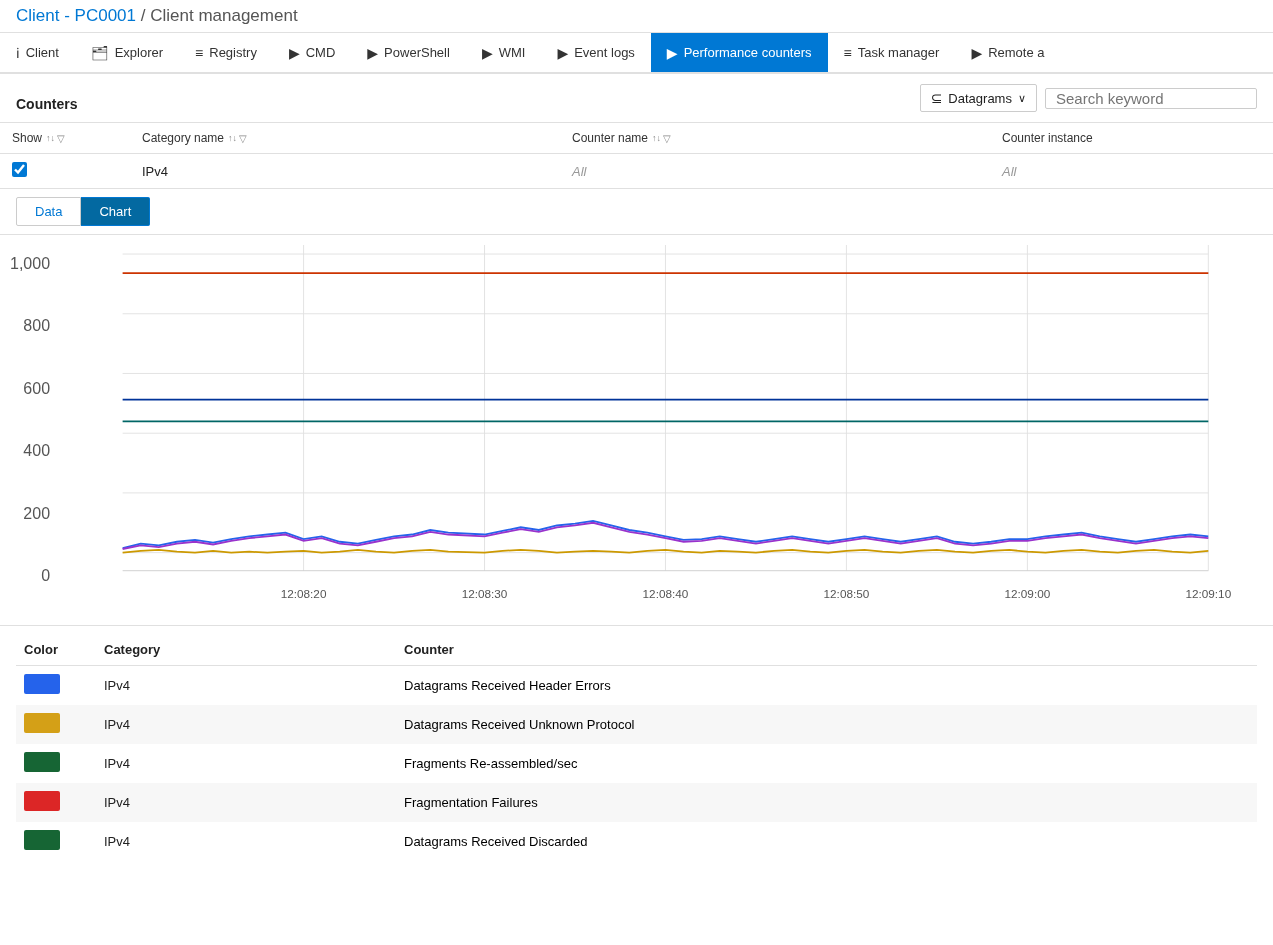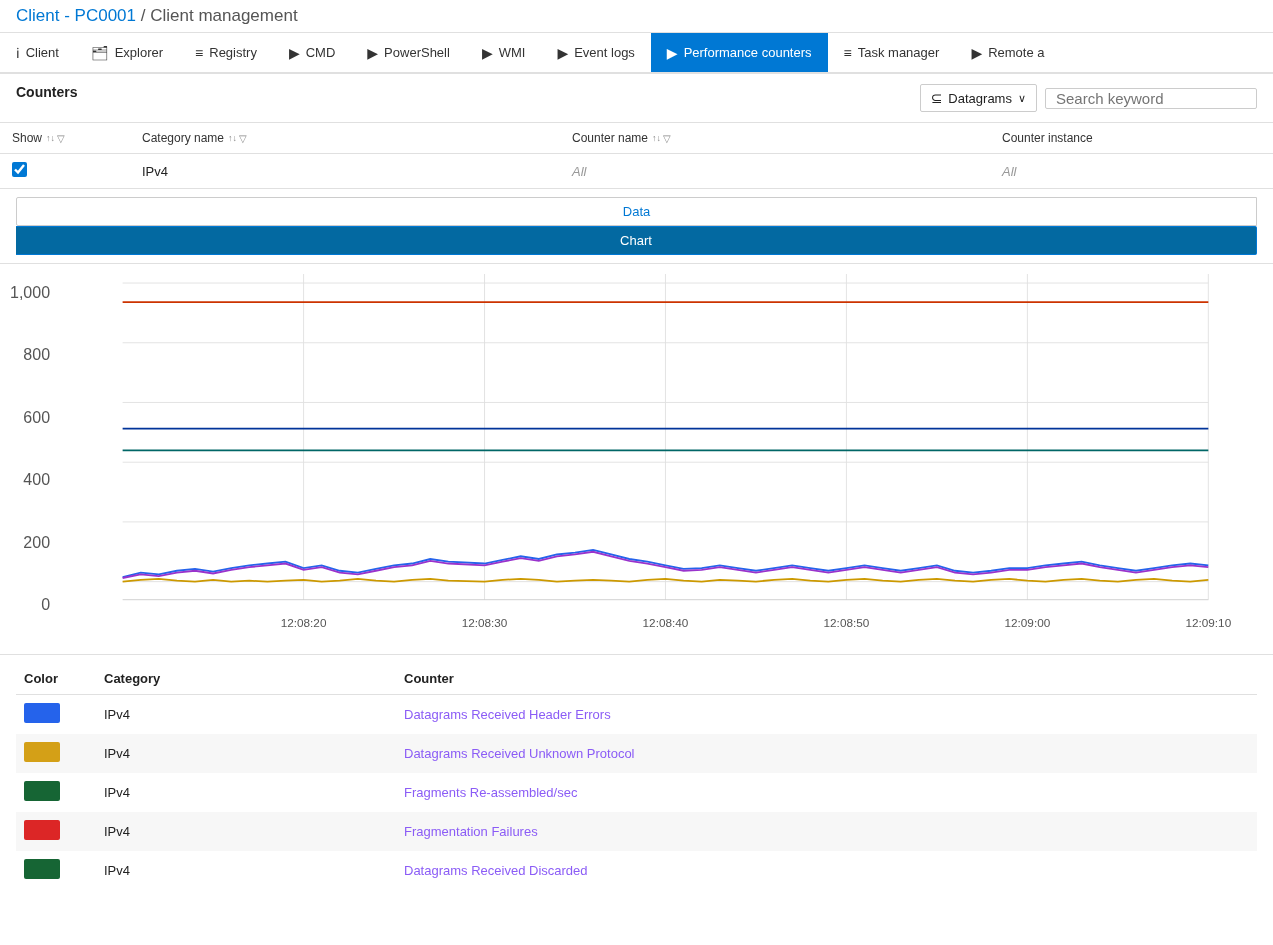--- a/index.html
+++ b/index.html
@@ -41,21 +41,21 @@
       border-bottom: 2px solid #0078d4;
     }
     .tab-icon { font-size: 14px; }
 
     
     .main { padding: 0; }
 
     
     .counters-toolbar {
       display: flex;
-      align-items: flex-start;
+      align-items: flex-end;
       padding: 10px 16px;
       border-bottom: 1px solid #e0e0e0;
       justify-content: space-between;
     }
     .counters-title { font-weight: 600; font-size: 14px; }
     .toolbar-right { display: flex; align-items: center; gap: 8px; }
     .filter-dropdown {
       display: flex;
       align-items: center;
       border: 1px solid #ccc;
@@ -112,21 +112,20 @@
 
     
     .italic-gray { font-style: italic; color: #999; }
 
     
     .view-toggle {
       display: flex;
       padding: 8px 16px;
       gap: 0;
       border-bottom: 1px solid #e0e0e0;
-      flex-direction: column;
     }
     .view-btn {
       padding: 6px 18px;
       border: 1px solid #ccc;
       background: #fff;
       cursor: pointer;
       font-size: 13px;
       color: #0078d4;
     }
     .view-btn:first-child { border-radius: 2px 0 0 2px; }
@@ -159,21 +158,21 @@
       padding: 8px 8px;
       font-size: 13px;
     }
     .legend-table tr:nth-child(even) { background: #f7f7f7; }
     .color-box {
       display: inline-block;
       width: 36px;
       height: 20px;
       border-radius: 2px;
     }
-    .legend-counter { color: #8b5cf6; }
+    .legend-counter { color: #000000; }
   </style>
 </head>
 <body>
 
 <div class="breadcrumb">
   <a>Client - PC0001</a>
   <span> / </span>
   <span>Client management</span>
 </div>
 

